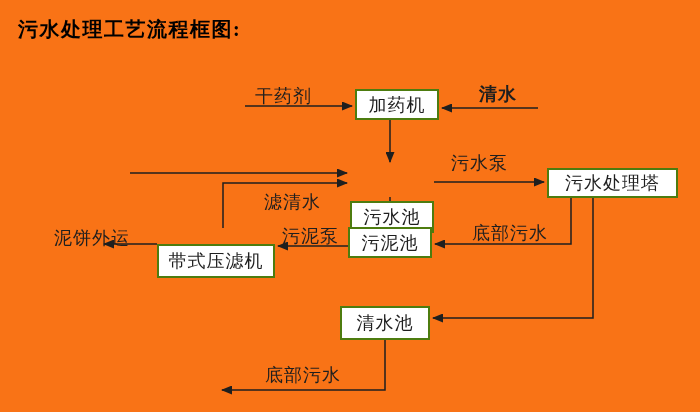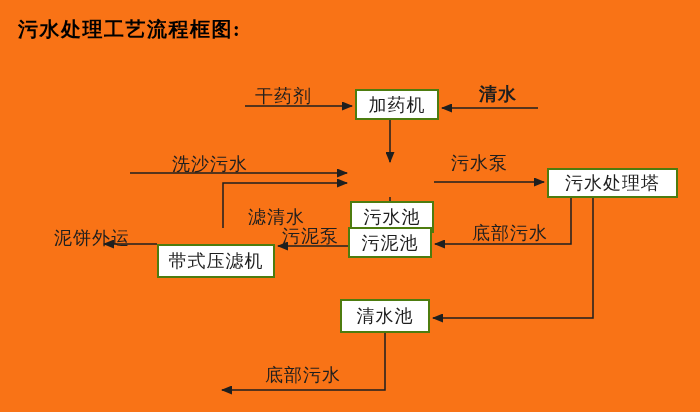--- a/index.html
+++ b/index.html
@@ -81,25 +81,24 @@
       <path d="M593,198 L593,318 L433,318" marker-end="url(#arw)"></path>
       <path d="M385,333 L385,390 L222,390" marker-end="url(#arw)"></path>
     </g>
   </svg>
 
   <div class="node" style="left:355px; top:89px;  width:84px;  height:31px;">加药机</div>
   <div class="node" style="left:350px; top:165px; width:84px;  height:32px;margin-top:36px;">污水池</div>
   <div class="node" style="left:547px; top:168px; width:131px; height:30px;">污水处理塔</div>
   <div class="node" style="left:348px; top:227px; width:84px;  height:31px;">污泥池</div>
   <div class="node" style="left:157px; top:244px; width:118px; height:34px;">带式压滤机</div>
-  <div class="node" style="left:340px; top:299px; width:90px;  height:34px;">清水池</div>
+  <div class="node" style="left:340px; top:306px; width:90px;  height:34px;">清水池</div>
 
   <span class="edge-label" style="left:255px; top:84px;">干药剂</span>
   <span class="edge-label" style="left:479px; top:82px;font-weight:bold;">清水</span>
-  <span class="edge-label" style="left:172px; top:152px;">洗沙污水</span>
   <span class="edge-label" style="left:451px; top:151px;">污水泵</span>
-  <span class="edge-label" style="left:248px; top:190px;margin-top:15px;">滤清水</span>
+  <span class="edge-label" style="left:264px; top:190px;">滤清水</span>
   <span class="edge-label" style="left:282px; top:224px;">污泥泵</span>
   <span class="edge-label" style="left:472px; top:221px;">底部污水</span>
   <span class="edge-label" style="left:18px;  top:226px;margin-left:36px;">泥饼外运</span>
   <span class="edge-label" style="left:265px; top:363px;">底部污水</span>
 
 </div>
 
 </body></html>

